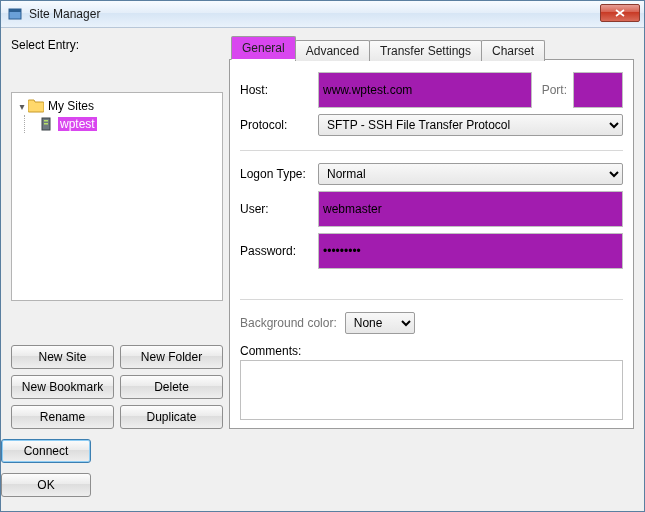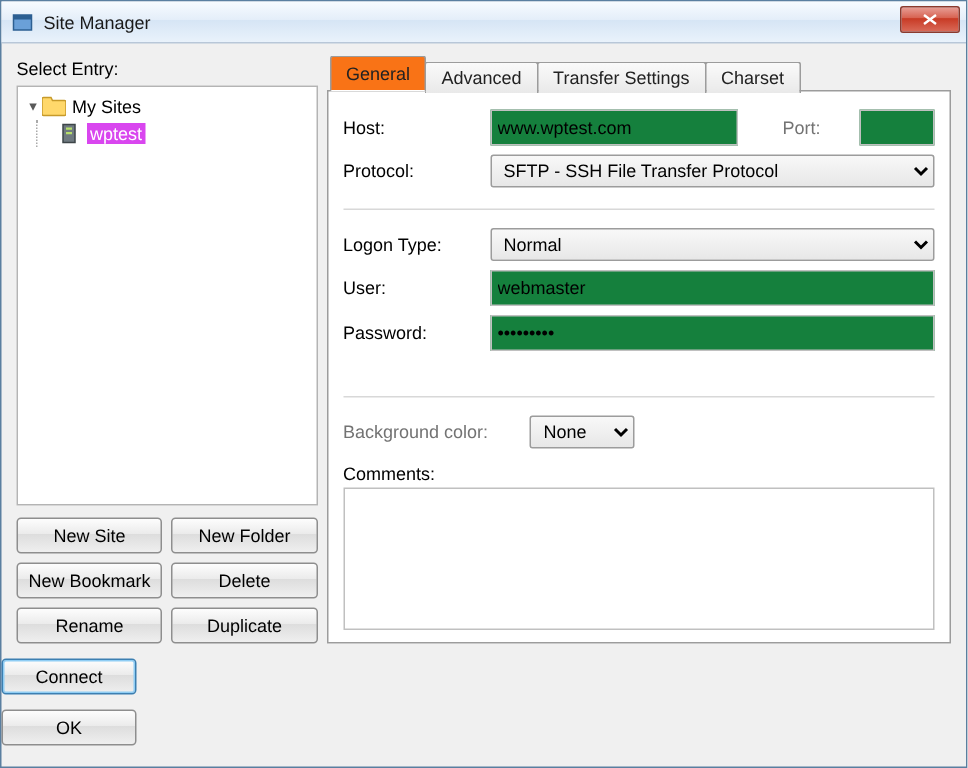--- a/index.html
+++ b/index.html
@@ -32,21 +32,21 @@
     border:1px solid #8b3a2e; border-radius:2px;
     display:flex; align-items:center; justify-content:center;
     color:#fff; font-weight:bold;
     cursor:pointer;
   }
   .close-btn svg { display:block; }
   .body {
     flex:1; display:flex; gap:6px;
     padding:8px 10px 0 10px;
   }
-  .left { width:212px; display:flex; flex-direction:column; }
+  .left { width:212px; display:flex; flex-direction:column;gap:36px; }
   .left-label { margin:2px 0 4px 0; color:#000; }
   .tree {
     flex:1; background:#fff; border:1px solid #b4b4b4;
     padding:4px 2px; overflow:auto;
   }
   .tree-row { display:flex; align-items:center; height:18px; padding:0 2px; }
   .tree-toggle { width:12px; text-align:center; color:#5a5a5a; cursor:pointer; font-size:10px; }
   .tree-spacer { width:14px; display:inline-block; }
   .folder-icon { width:16px; height:14px; margin-right:4px; }
   .site-icon { width:14px; height:14px; margin:0 4px 0 2px; }
@@ -76,36 +76,36 @@
     position:relative; z-index:2;
   }
   .tab {
     border:1px solid #9c9c9c; border-bottom:none;
     background:linear-gradient(#fafafa,#e9e9e9);
     padding:3px 10px 3px 10px; margin-right:-1px;
     border-radius:2px 2px 0 0; cursor:pointer;
     color:#222; position:relative; top:1px;
   }
   .tab.active {
-    background:#f97316; border-bottom:1px solid #fff;
+    background:#d946ef; border-bottom:1px solid #fff;
     padding-top:4px; padding-bottom:4px; top:0;
     z-index:3;
   }
   .tabpanel {
     flex:1; background:#fff; border:1px solid #9c9c9c;
     padding:12px 10px 8px 10px;
     display:flex; flex-direction:column;
     margin-top:-1px;
   }
-  .form-row { display:flex; align-items:center; margin-bottom:6px;gap:20px; }
+  .form-row { display:flex; align-items:center; margin-bottom:6px; }
   .form-row label.lbl { width:78px; color:#000; }
   .form-row label.lbl2 { color:#737373; }
   input.txt, select.sel {
-    border:1px solid #c0c0c0; height:24px; padding:2px 4px;
-    background:#15803d;
+    border:1px solid #c0c0c0; height:36px; padding:2px 4px;
+    background:#a21caf;
   }
   select.sel {
     background:linear-gradient(#f8f8f8,#e7e7e7);
     border:1px solid #9c9c9c; border-radius:2px;
     height:22px;
   }
   .sep { height:0; border-top:1px solid #d8d8d8; margin:8px 0 12px 0; }
   textarea.comments {
     flex:1; width:100%; resize:none;
     border:1px solid #c0c0c0; padding:4px; background:#fff;

